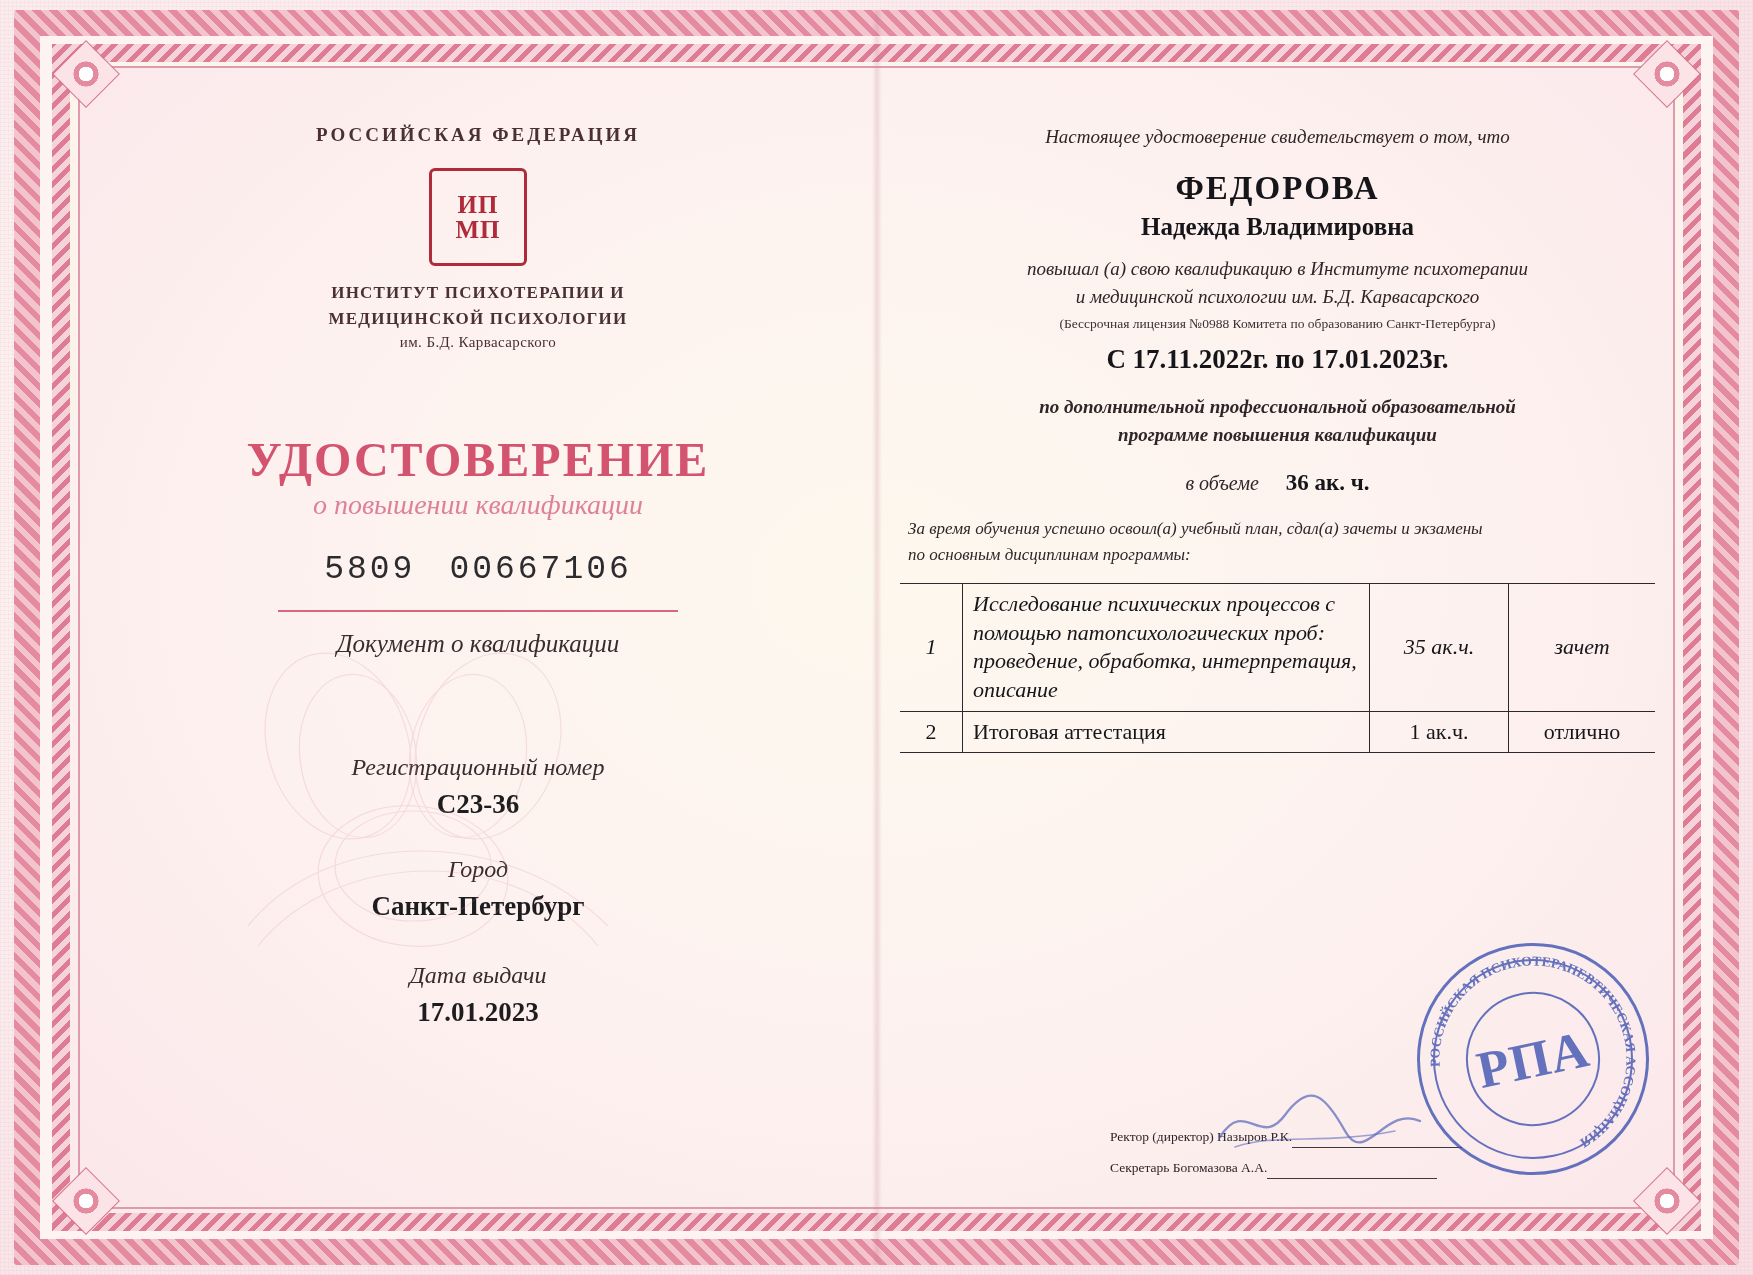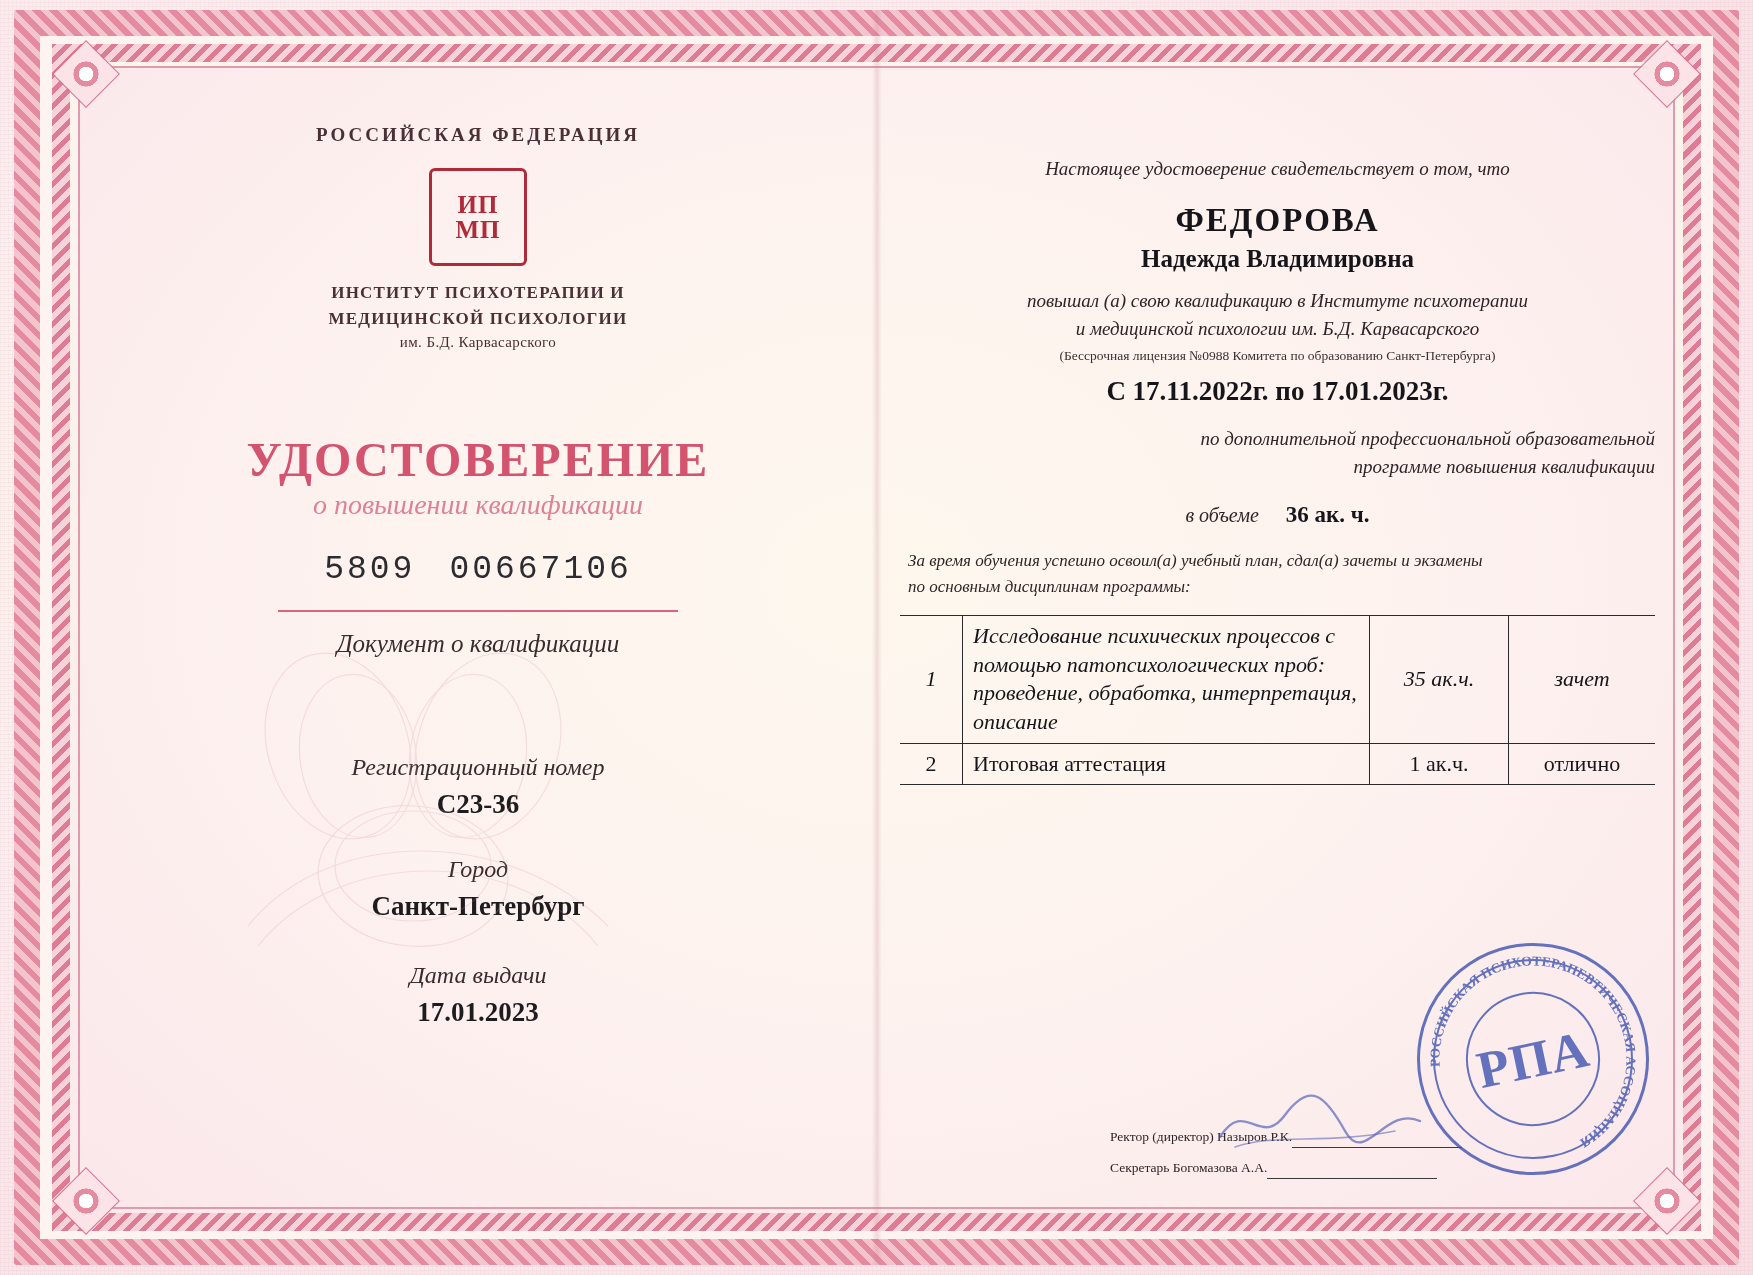--- a/index.html
+++ b/index.html
@@ -91,21 +91,21 @@
   }
   .left-page {
     width: 800px;
     position: relative;
     text-align: center;
     padding-top: 30px;
   }
   .right-page {
     flex: 1;
     position: relative;
-    padding-top: 92px;
+    padding-top: 60px;
     padding-left: 22px;
     padding-right: 20px;
   }
 
   
   .watermark {
     position: absolute;
     left: 110px;
     top: 560px;
     width: 480px;
@@ -249,23 +249,24 @@
     margin-top: 12px;
     text-align: center;
     font-size: 27px;
     font-weight: 700;
     color: #15151a;
   }
   .program-type {
     margin-top: 18px;
     font-size: 19px;
     font-style: italic;
-    text-align: right;
+    text-align: center;
     color: #2f2528;
     line-height: 1.45;
+    font-weight: bold;
   }
   .program-name {
     margin-top: 16px;
     text-align: center;
     font-size: 23px;
     font-weight: 700;
     color: #15151a;
     line-height: 1.35;
   }
   .volume-row {

